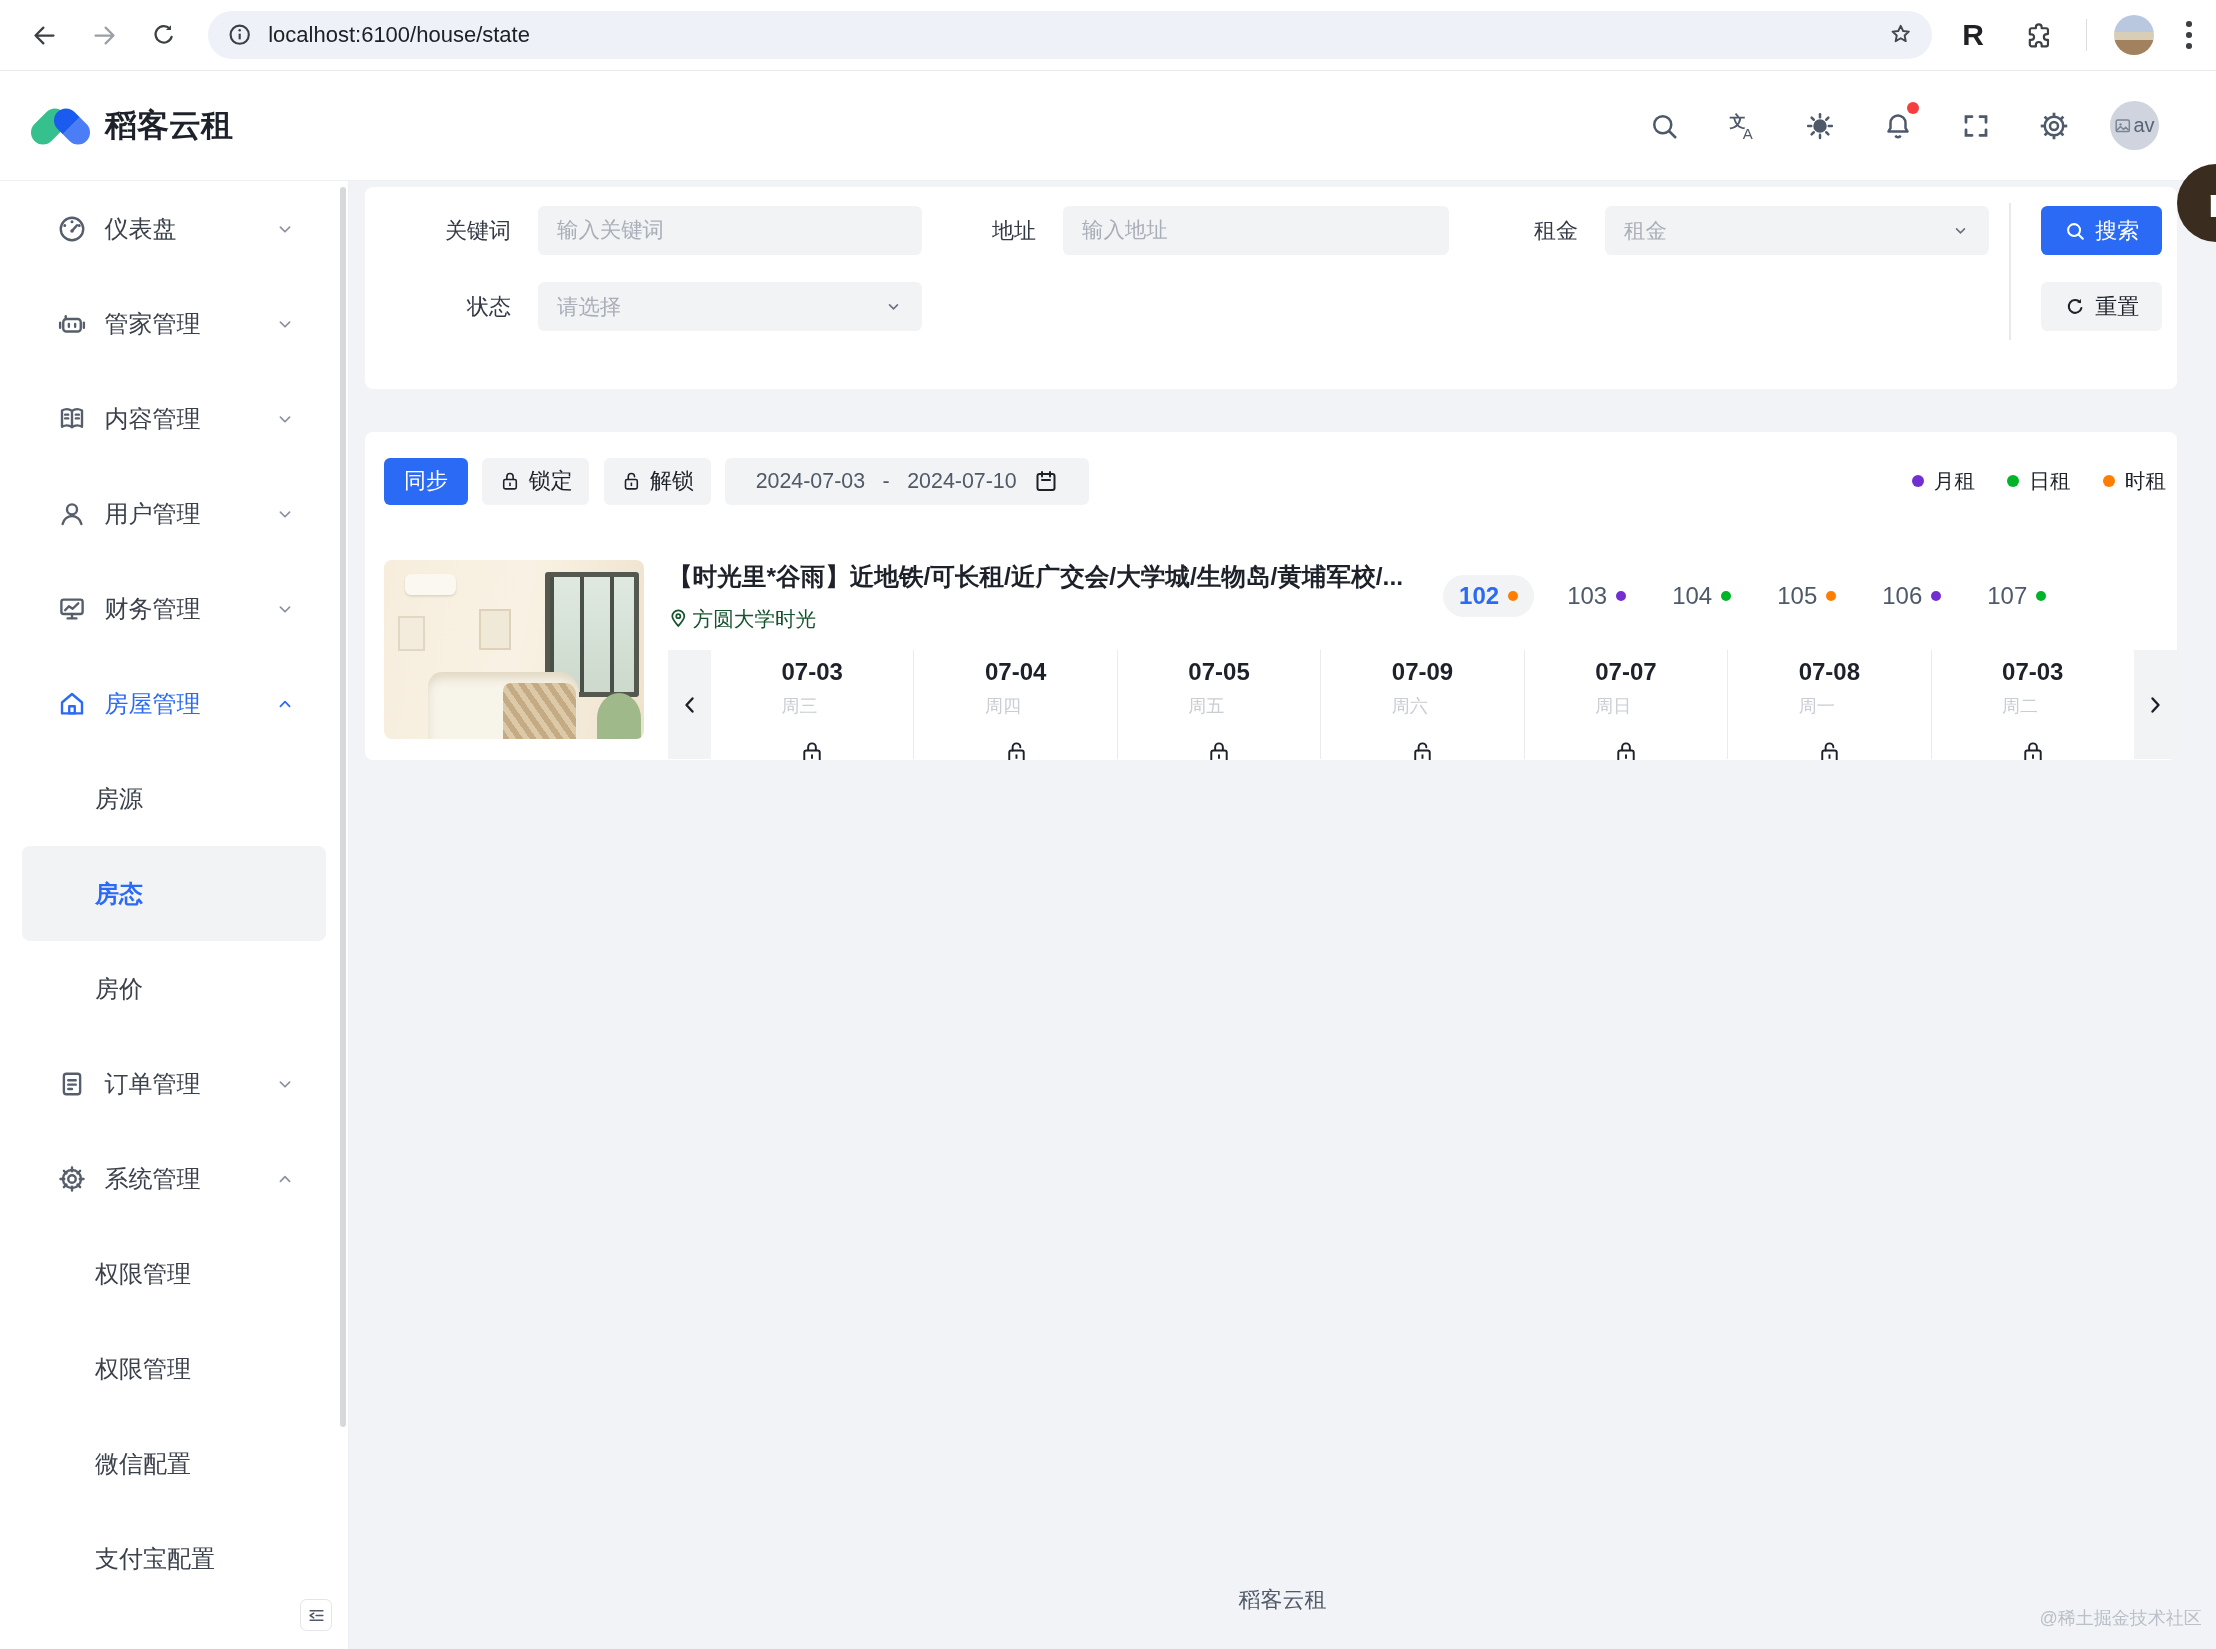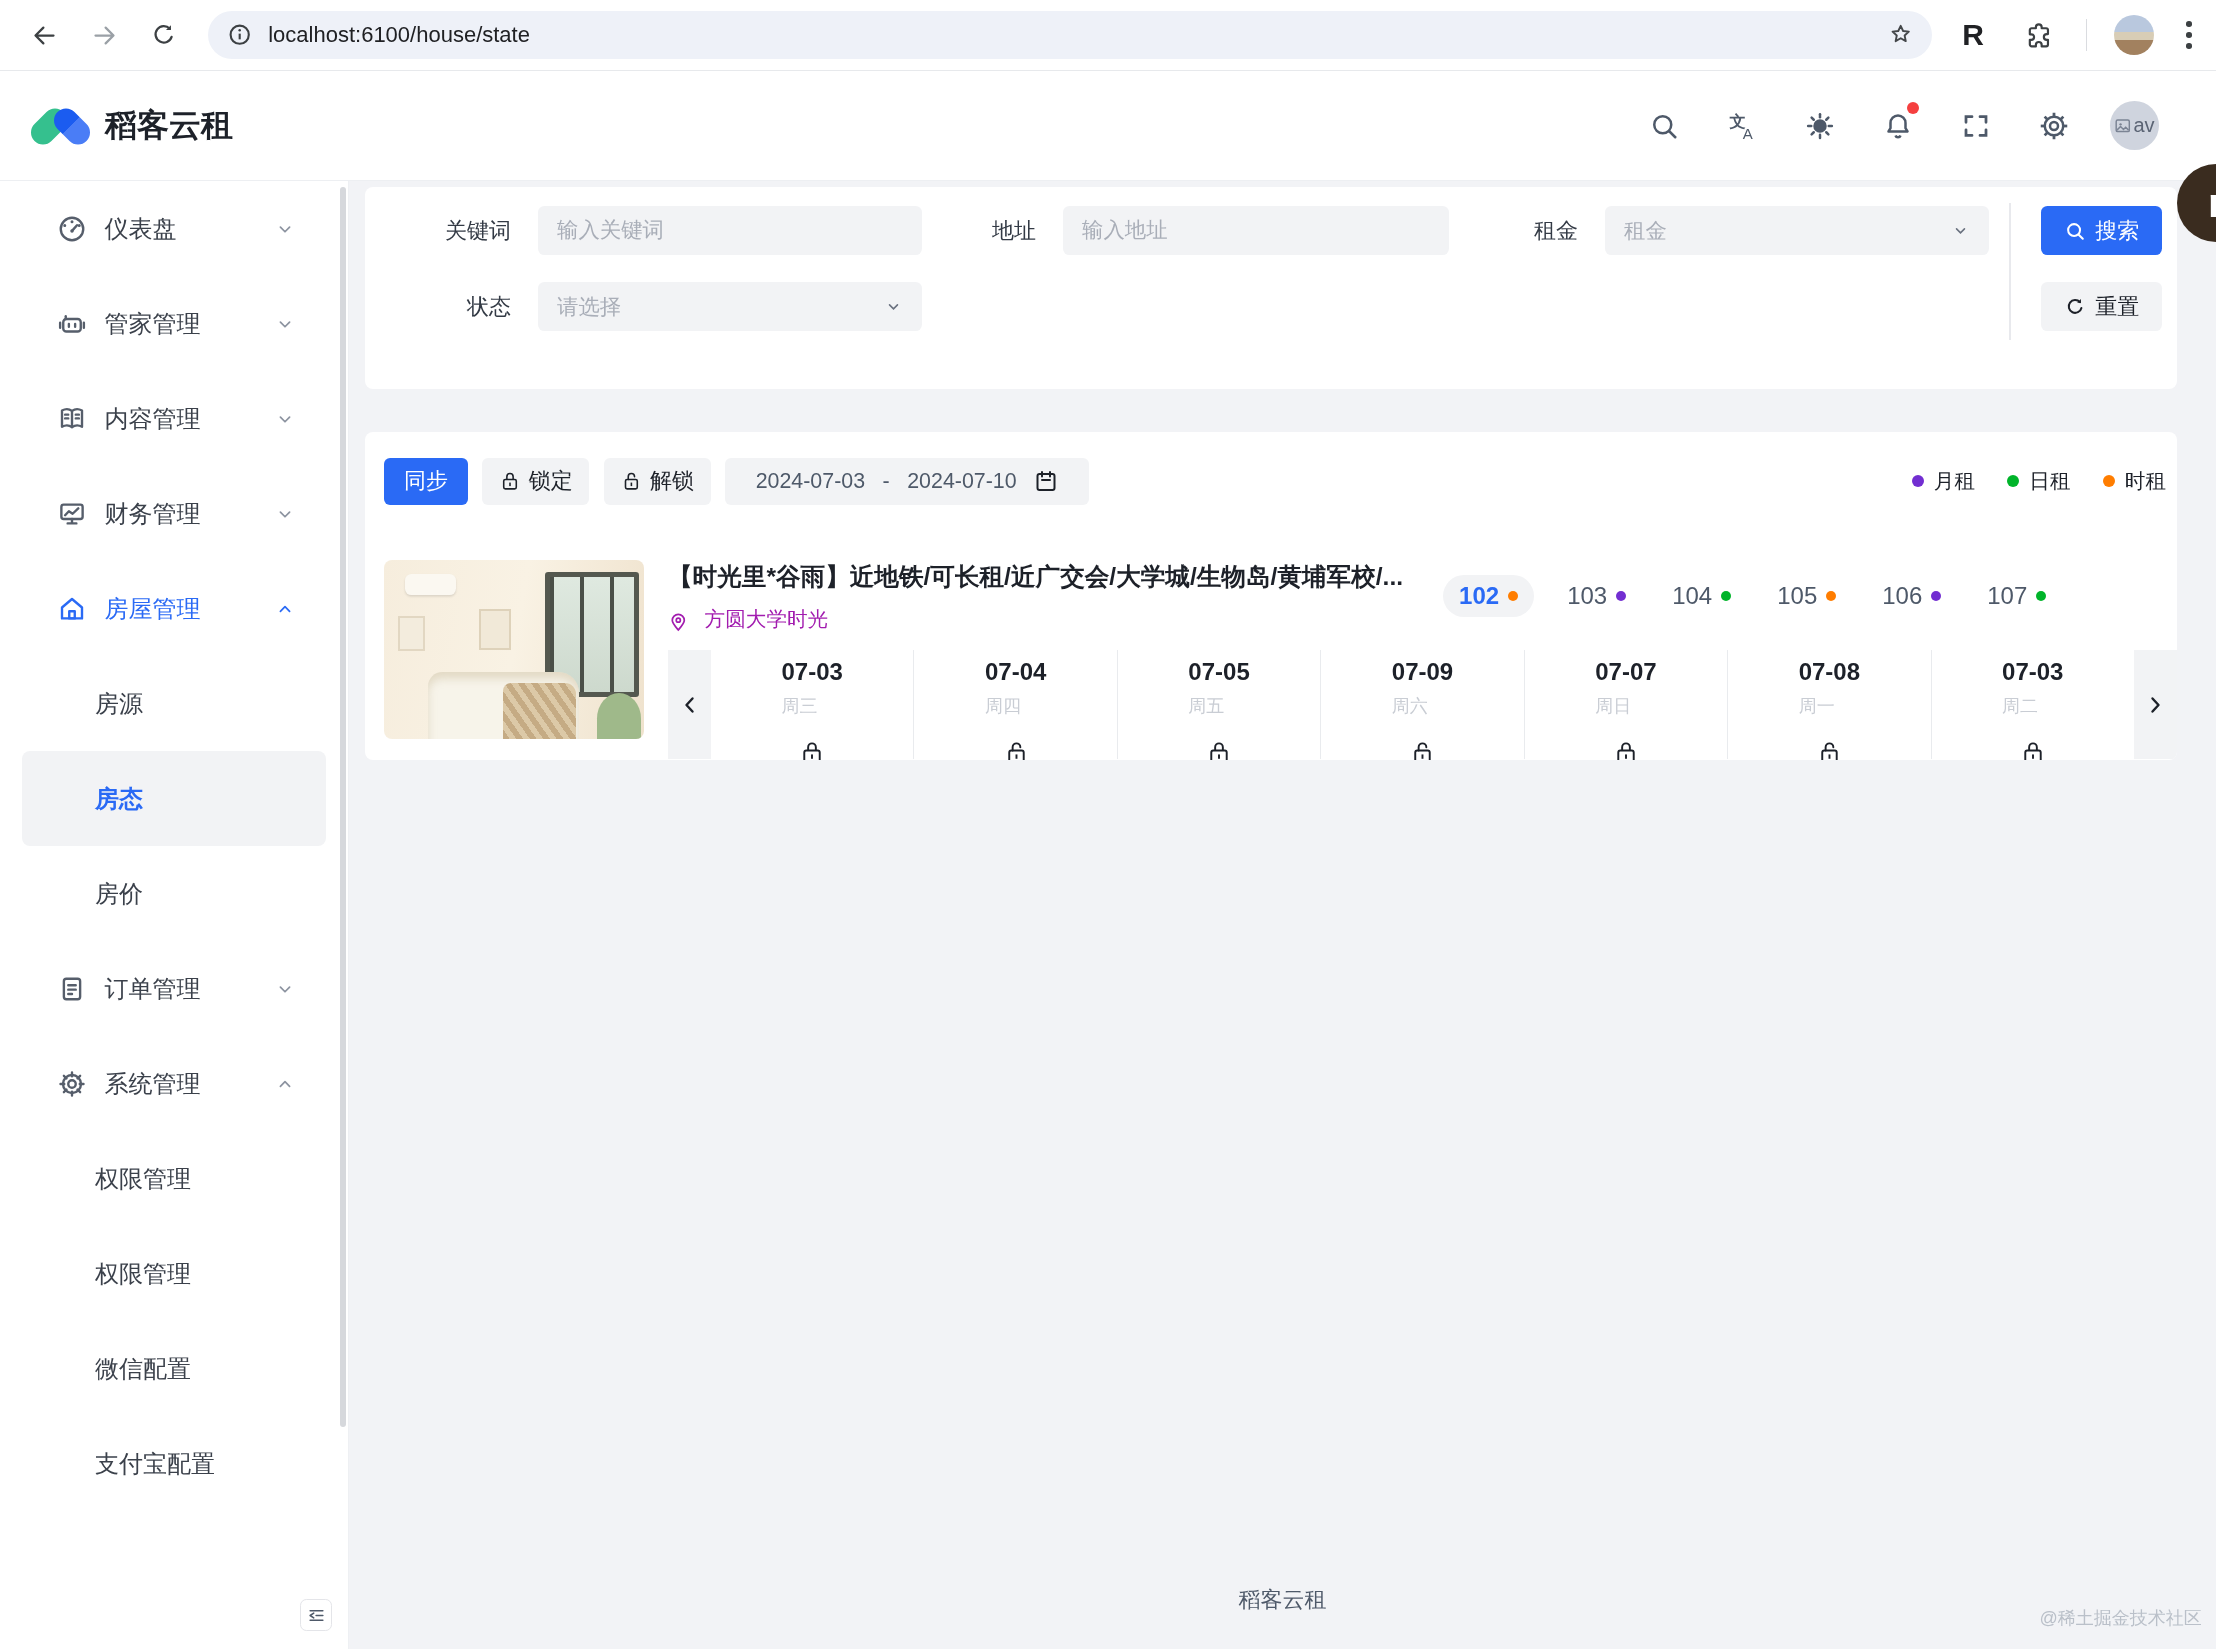--- a/index.html
+++ b/index.html
@@ -105,21 +105,21 @@
   .photo .art1{position:absolute;left:14.3px;top:56px;width:27px;height:35px;background:#f3ecdd;border:2.4px solid #e2d7c2;}
   .photo .art2{position:absolute;left:95px;top:49px;width:32px;height:41px;background:#f1e9d8;border:2.4px solid #ded2ba;}
   .photo .bed{position:absolute;left:44px;bottom:-6.4px;width:151px;height:73px;background:#f7f4ea;border-radius:14.3px 20.6px 0 0;box-shadow:inset 0 6.4px 8px rgba(190,170,130,.35);}
   .photo .throw{position:absolute;left:119px;bottom:0;width:73px;height:56px;border-radius:8px 11px 0 0;
     background:repeating-linear-gradient(55deg,#c5ab84 0 5.6px,#dcc9a7 5.6px 11px);}
   .photo .plant{position:absolute;right:3.2px;bottom:-4.8px;width:44px;height:51px;border-radius:50% 50% 0 0;background:#9fb98a;}
   .list-body{flex:1;margin-left:24px;min-width:0;}
   .list-top{display:flex;align-items:center;}
   .title-block{flex:none;}
   .title{font-size:24.6px;font-weight:bold;color:#1d2129;white-space:nowrap;}
-  .loc{display:flex;align-items:flex-end;gap:16px;margin-top:12px;font-size:20.6px;color:#a21caf;}
+  .loc{display:flex;align-items:center;gap:4px;margin-top:12px;font-size:20.6px;color:#14532d;}
   .loc svg{width:20.6px;height:20.6px;}
   .rooms{display:flex;align-items:center;margin-left:40px;}
   .room{display:flex;align-items:center;margin-right:46px;font-size:24px;color:#4e5969;cursor:pointer;}
   .room-dot{width:10.3px;height:10.3px;border-radius:50%;margin-left:8.7px;flex:none;}
   .room.active{background:var(--field);border-radius:24px;padding:7.1px 16px;color:var(--blue);font-weight:600;margin-right:33px;}
   .carousel{display:flex;margin-top:17.5px;height:109px;margin-right:0;}
   .strip{width:43px;background:var(--field);display:flex;align-items:center;justify-content:center;color:#1d2129;cursor:pointer;flex:none;}
   .strip svg{width:24px;height:24px;}
   .day-cell{flex:1;border-left:0.8px solid #e9ebee;display:flex;flex-direction:column;align-items:center;padding-top:8px;cursor:pointer;min-width:0;}
   .carousel > .day-cell:nth-child(2){border-left:0;}
@@ -296,20 +296,34 @@
   </div>
         <div class="nav-item">
     <span class="nav-icon">
             <svg viewBox="0 0 24 24" fill="none" stroke="currentColor" stroke-width="1.9" stroke-linecap="round" stroke-linejoin="round">
               <path d="M4 5.2c2.6-1.4 5.6-1.4 8 .3 2.4-1.7 5.4-1.7 8-.3v13c-2.6-1.4-5.6-1.4-8 .3-2.4-1.7-5.4-1.7-8-.3z"></path>
               <path d="M12 5.5v13"></path>
               <path d="M6.5 8.5h2.5M6.5 11.5h2.5M15 8.5h2.5M15 11.5h2.5"></path>
             </svg>
           </span>
     <span class="nav-label">内容管理</span>
+    <span class="nav-chevron">
+            <svg viewBox="0 0 24 24" fill="none" stroke="currentColor" stroke-width="1.9" stroke-linecap="round" stroke-linejoin="round">
+              <polyline points="7,10 12,15 17,10"></polyline>
+            </svg>
+          </span>
+  </div>
+        <div class="nav-item">
+    <span class="nav-icon">
+            <svg viewBox="0 0 24 24" fill="none" stroke="currentColor" stroke-width="1.9" stroke-linecap="round" stroke-linejoin="round">
+              <circle cx="12" cy="8.3" r="4"></circle>
+              <path d="M4.5 20a7.6 7.6 0 0 1 15 0"></path>
+            </svg>
+          </span>
+    <span class="nav-label">用户管理</span>
     <span class="nav-chevron">
             <svg viewBox="0 0 24 24" fill="none" stroke="currentColor" stroke-width="1.9" stroke-linecap="round" stroke-linejoin="round">
               <polyline points="7,10 12,15 17,10"></polyline>
             </svg>
           </span>
   </div>
         <div class="nav-item">
     <span class="nav-icon">
             <svg viewBox="0 0 24 24" fill="none" stroke="currentColor" stroke-width="1.9" stroke-linecap="round" stroke-linejoin="round">
               <rect x="3.5" y="4.5" width="17" height="11.5" rx="1.8"></rect>

